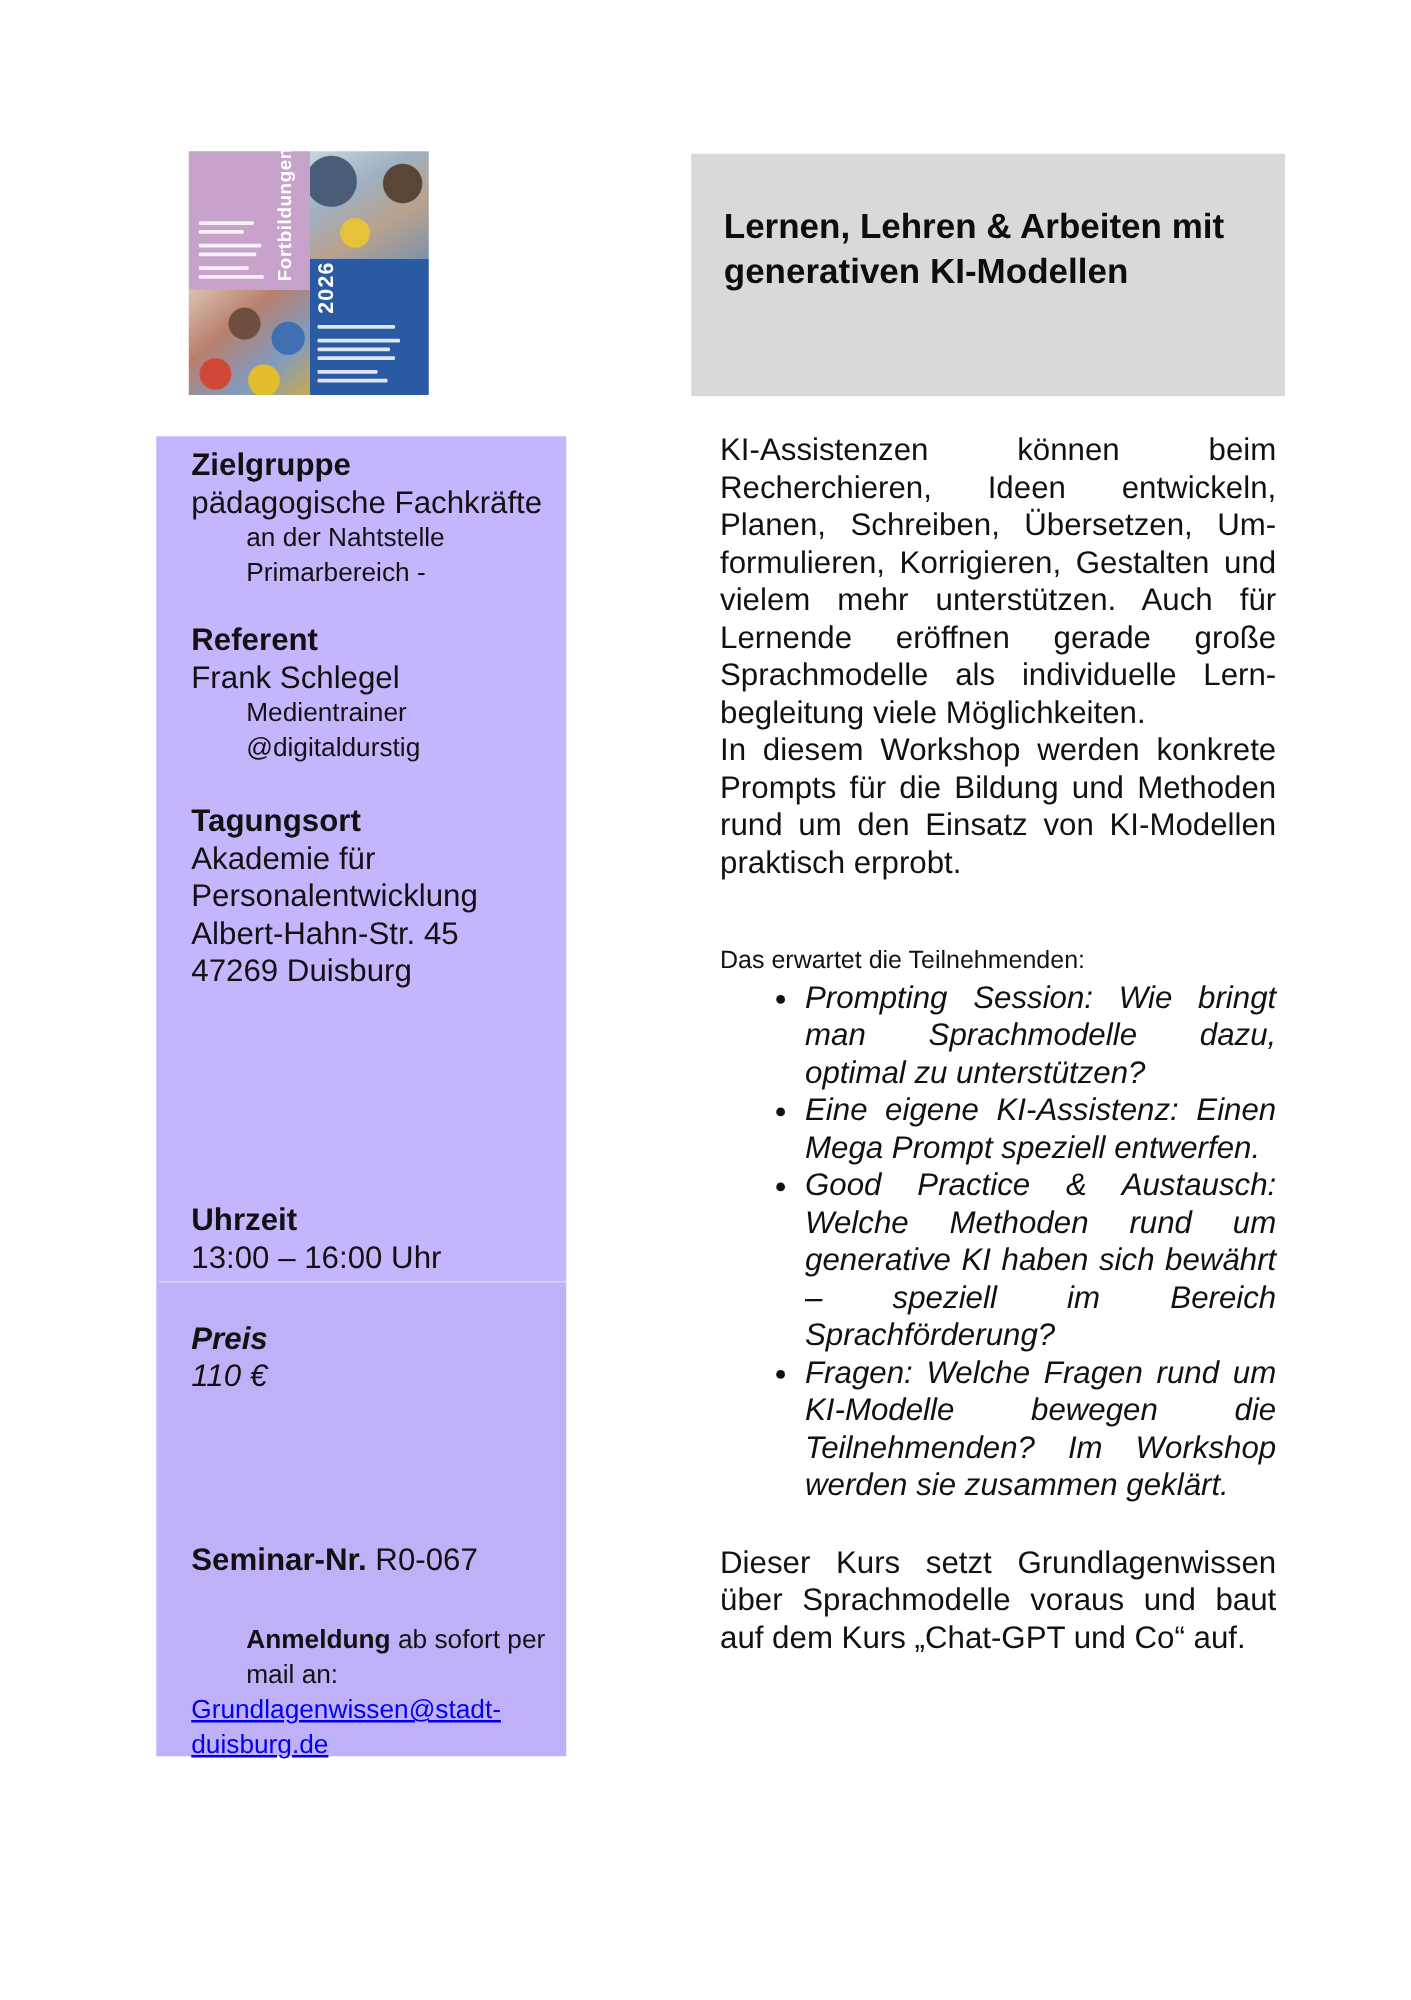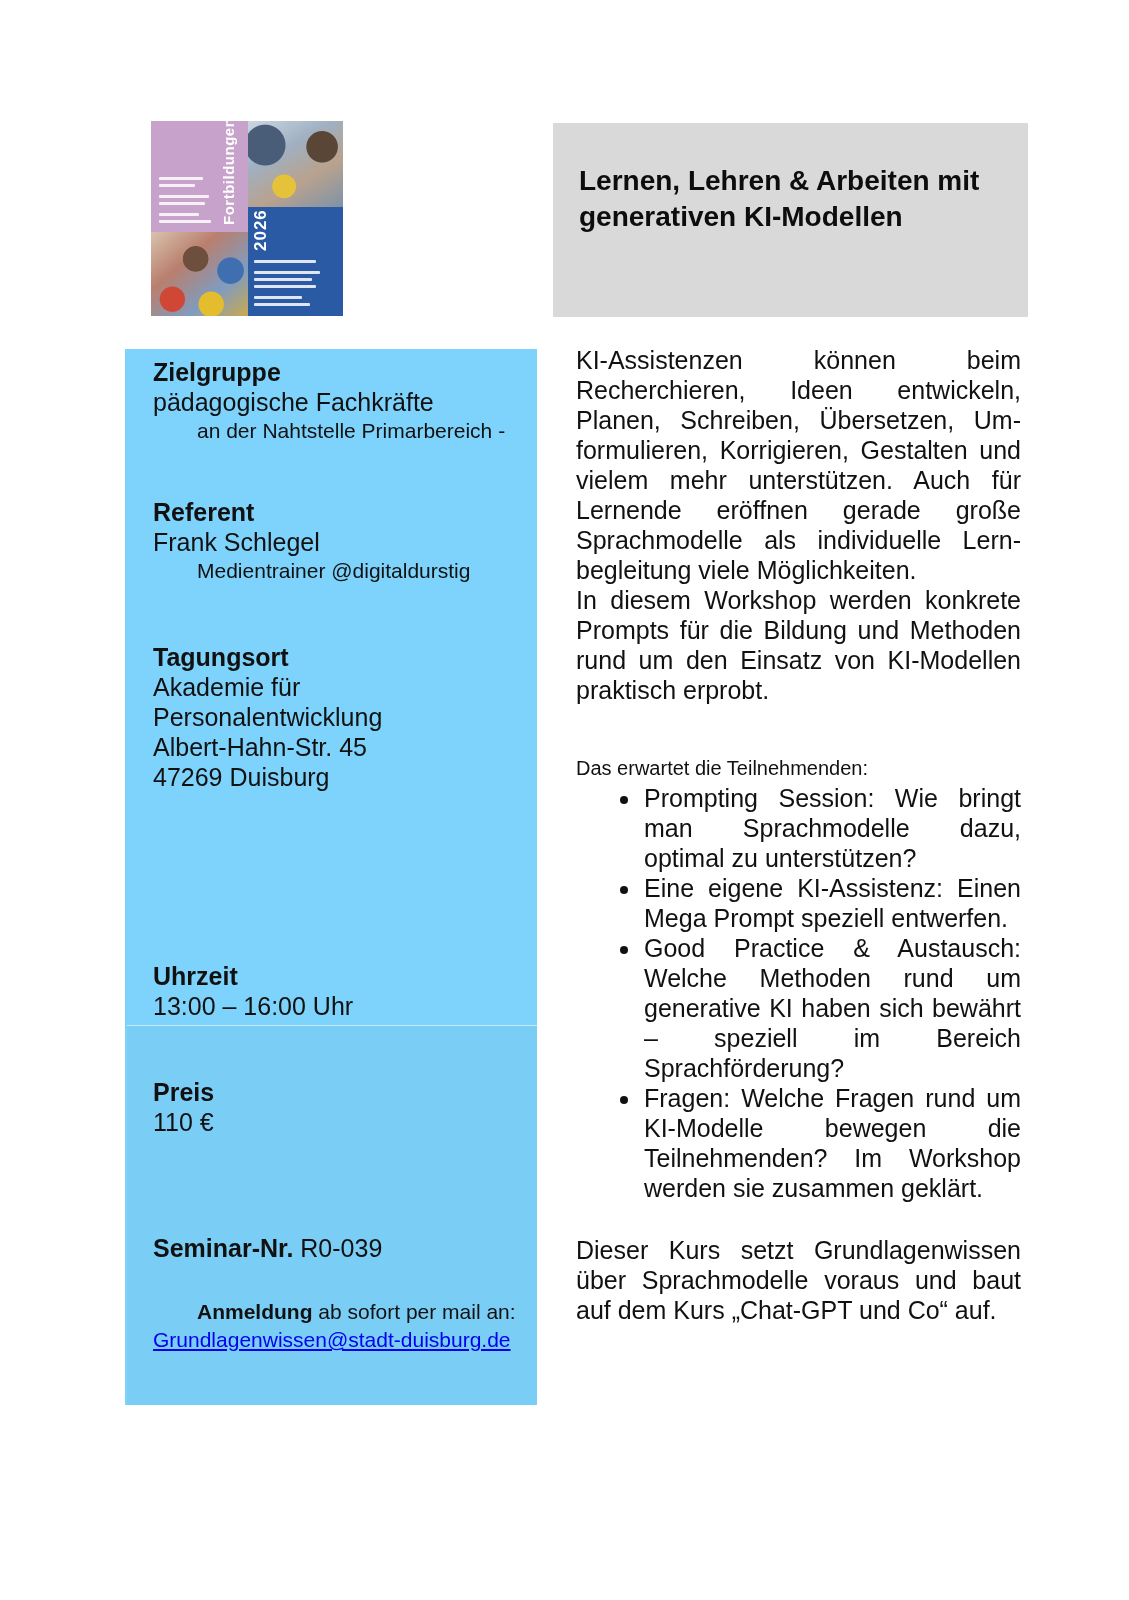--- a/index.html
+++ b/index.html
@@ -41,39 +41,39 @@
 
   
   .title-box {
     position:absolute; left:553px; top:123px; width:475px; height:194px;
     background:#d9d9d9; box-sizing:border-box; padding:40px 26px 0 26px;
   }
   .title-line { font-size:28px; font-weight:bold; line-height:36px; color:#0d0d0d; }
 
   
   .left-col {
-    position:absolute; left:125px; top:349px; width:412px; height:1056px;
-    background:#7dd3fc;
+    position:absolute; left:125px; top:349px; width:328px; height:1056px;
+    background:#c4b5fd;
   }
   .left-col .shade-lower {
     position:absolute; left:2px; right:0; top:676px; bottom:0;
     background:rgba(0,0,0,0.025); border-top:1px solid rgba(255,255,255,0.55);
   }
   .sec { position:absolute; left:28px; right:12px; }
   .sec-heading { font-size:25px; font-weight:bold; line-height:30px; }
   .ln  { font-size:25px; line-height:30px; }
   .ln-small { font-size:21px; line-height:28px;margin-left:44px; }
   .inline-bold { font-weight:bold; }
   .email-link { color:#0000ee; text-decoration:underline; font-size:21px; line-height:28px; }
 
   
   .right-col { position:absolute; left:576px; top:345px; width:445px; }
   .para { font-size:25px; line-height:30px; text-align:justify; margin:0; }
   .list-intro { font-size:20px; line-height:30px; margin-top:48px; }
-  .bullets { margin:0; padding:0 0 0 66px; }
+  .bullets { margin:0; padding:0 0 0 66px;font-style:italic; }
   .bullets li { font-size:25px; line-height:30px; text-align:justify; padding-left:2px; }
   .closing { margin-top:32px; }
 </style>
 </head>
 <body>
 
 <div class="page">
 
   <div class="cover">
     <div class="cover-lilac">
@@ -133,28 +133,28 @@
       <div class="ln">Albert-Hahn-Str. 45</div>
       <div class="ln">47269 Duisburg</div>
     </div>
 
 
     <div class="sec" style="top:612px;">
       <div class="sec-heading">Uhrzeit</div>
       <div class="ln">13:00 – 16:00 Uhr</div>
     </div>
 
-    <div class="sec" style="top:728px;">
+    <div class="sec" style="top:707px;font-style:italic;">
       <div class="sec-heading">Preis</div>
       <div class="ln">110 €</div>
     </div>
 
 
     <div class="sec" style="top:884px;">
-      <div class="ln"><span class="inline-bold">Seminar-Nr.</span><span> R0-039</span></div>
+      <div class="ln"><span class="inline-bold">Seminar-Nr.</span><span> R0-067</span></div>
     </div>
 
     <div class="sec" style="top:949px;">
       <div class="ln-small"><span class="inline-bold">Anmeldung</span><span> ab sofort per mail an:</span></div>
       <a class="email-link" href="#">Grundlagenwissen@stadt-duisburg.de</a>
     </div>
   </div>
 
   <div class="right-col">
     <p class="para">KI-Assistenzen können beim Recherchieren, Ideen entwickeln, Planen, Schreiben, Übersetzen, Um­formulieren, Korrigieren, Gestalten und vielem mehr unterstützen. Auch für Lernende eröffnen gerade große Sprachmodelle als individuelle Lern­begleitung viele Möglichkeiten.</p>

